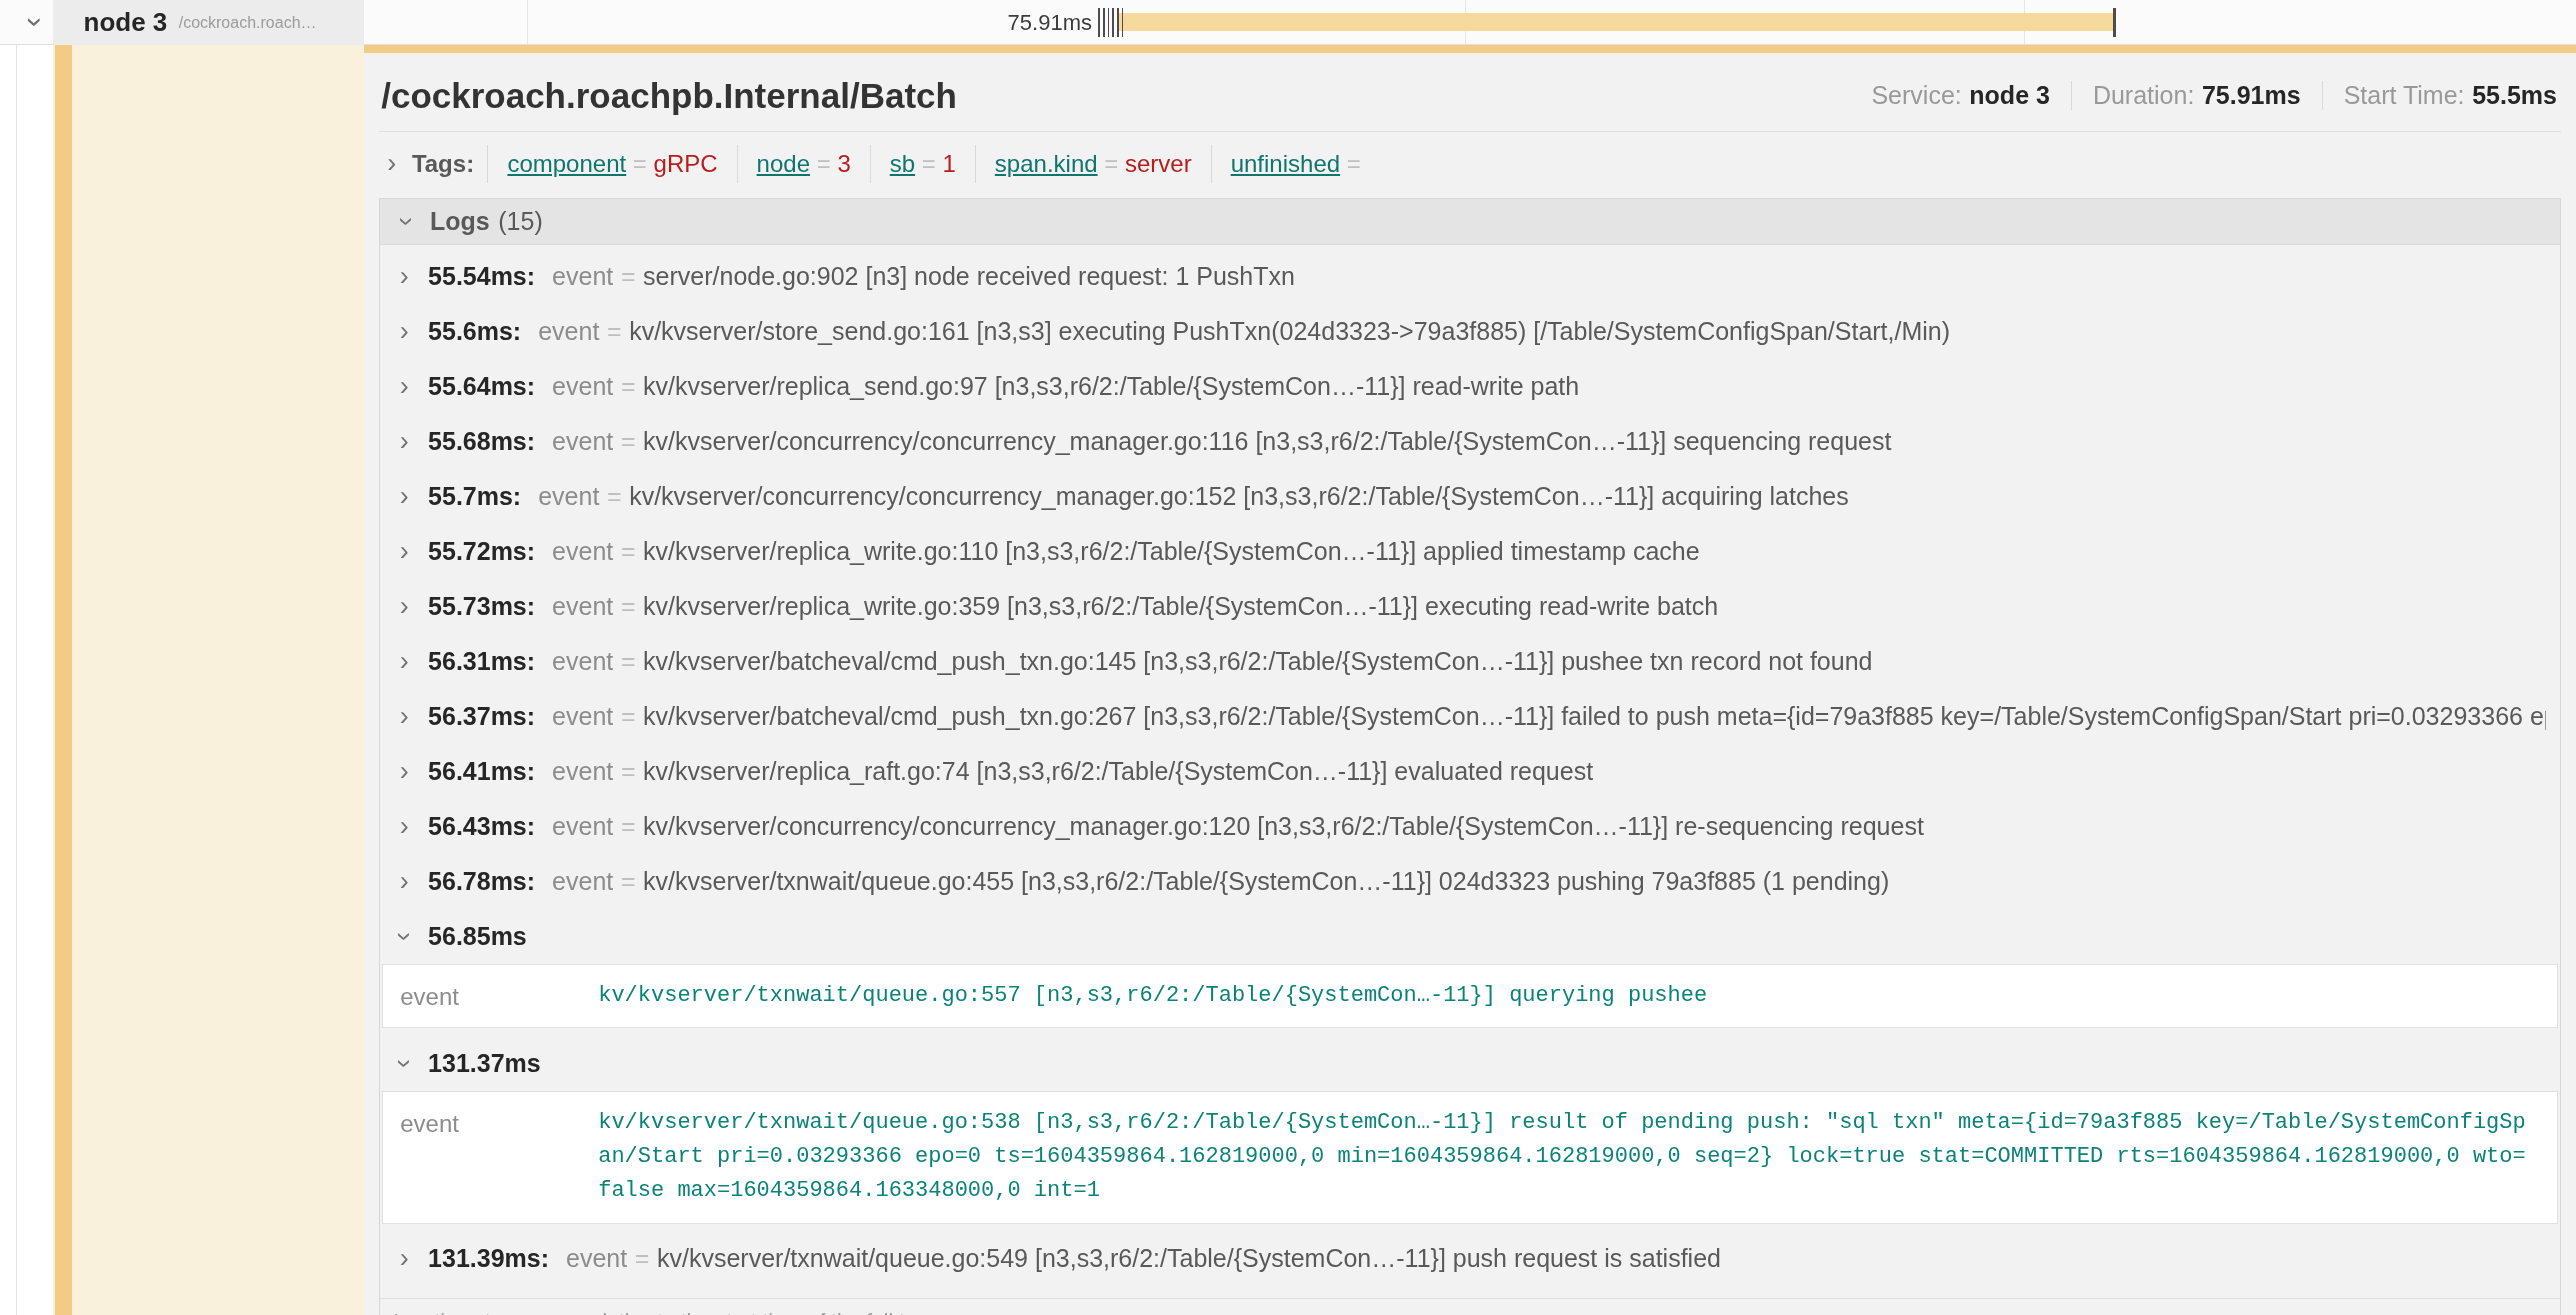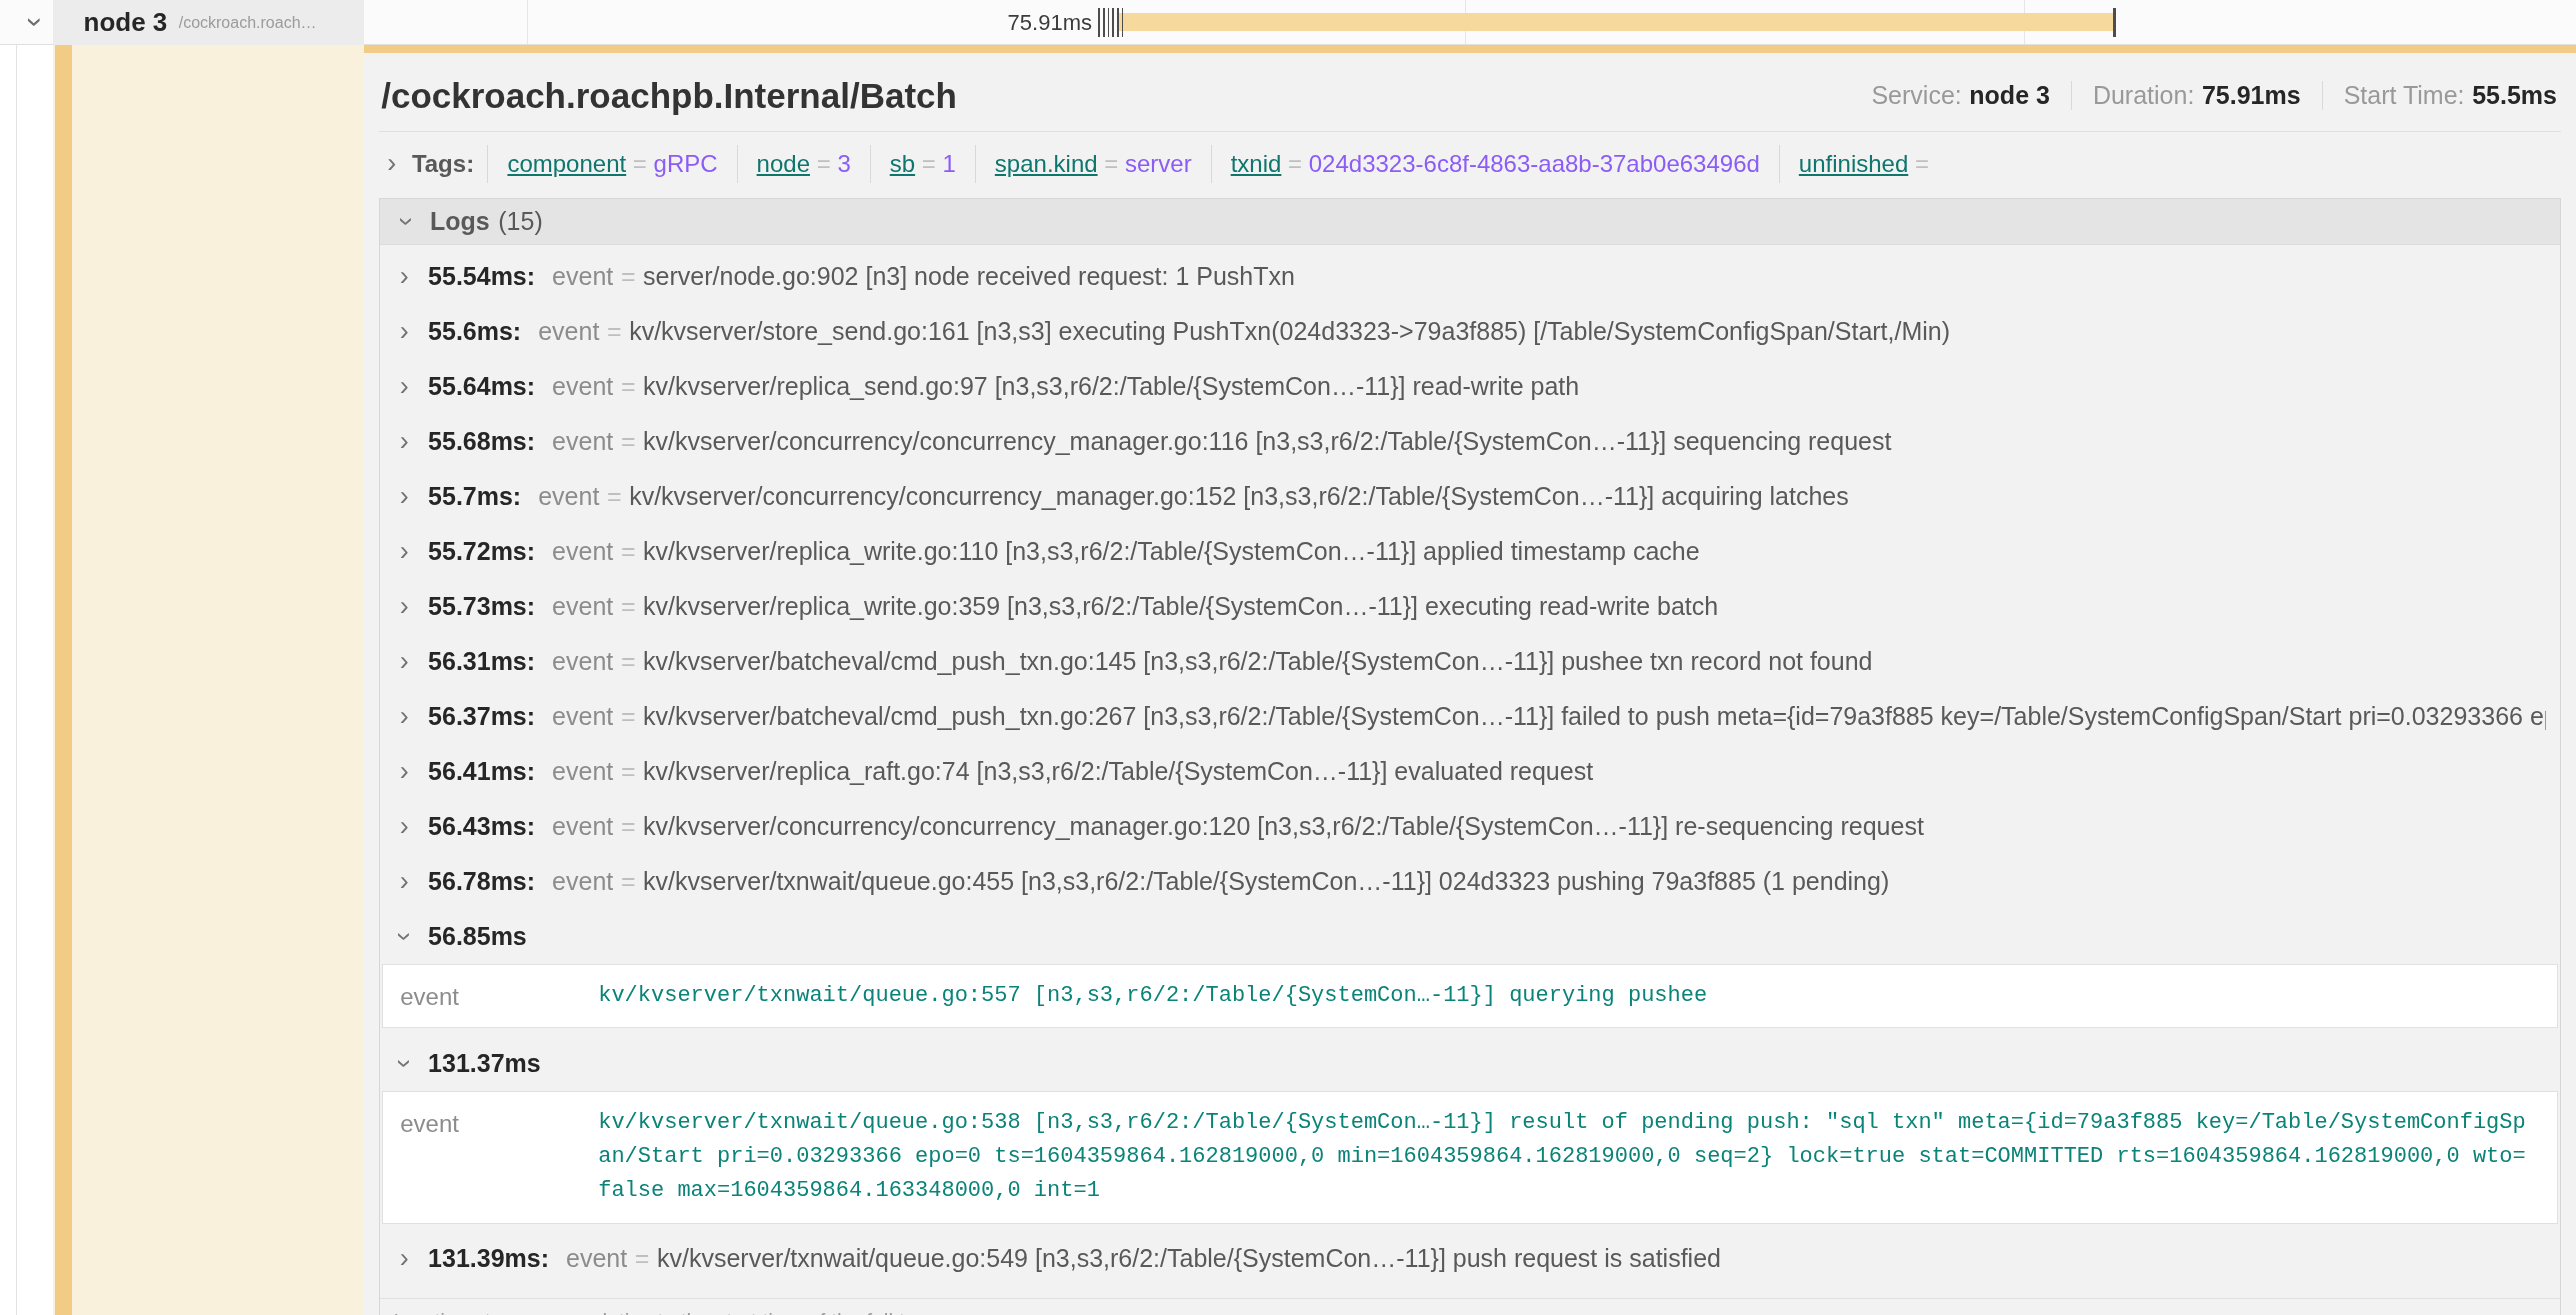--- a/index.html
+++ b/index.html
@@ -49,21 +49,21 @@
   .meta-item:first-child { border-left:none; }
   .meta-item:last-child { padding-right:1.9px; }
   .meta-value { color:#262626; font-weight:bold; margin-left:7.6px; }
 
   .tags-row { display:flex; align-items:center; margin-top:13.3px; height:44px;
               font-size:24px; cursor:pointer; }
   .tags-chev { color:#737373; font-size:27px; width:25px; text-align:center; margin-right:7.6px; }
   .tags-label { font-weight:bold; color:#595959; margin-right:13.3px; }
   .tag-item { padding:4.8px 19px; border-left:1px solid #d9d9d9; white-space:nowrap; }
   .tag-item:first-of-type { border-left:none; }
-  .tk { color:#0f766e;text-decoration:underline; } .teq { color:#bfbfbf; padding:0 6.7px; } .tv { color:#8b5cf6; }
+  .tk { color:#0f766e;text-decoration:underline; } .teq { color:#bfbfbf; padding:0 6.7px; } .tv { color:#b91c1c; }
 
   .logs-box { margin-top:15.3px; border:1px solid #d6d6d6; background:#f2f2f2; }
   .logs-header { height:46px; display:flex; align-items:center; background:#e4e4e4;
                  border-bottom:1px solid #dcdcdc; padding:0 13.3px; font-size:25px;
                  color:#595959; cursor:pointer; }
   .logs-chev { color:#737373; font-size:27px; width:25px; text-align:center;
                margin-right:11.4px; transform:rotate(90deg); }
   .logs-title { font-weight:bold; margin-right:8.6px;text-align:right; }
 
   .log-rows { padding:3.8px 0 0; }
@@ -129,21 +129,20 @@
       </div>
     </div>
 
     <div class="tags-row">
       <span class="tags-chev">›</span>
       <span class="tags-label">Tags:</span>
       <span class="tag-item"><span class="tk">component</span><span class="teq">=</span><span class="tv">gRPC</span></span>
       <span class="tag-item"><span class="tk">node</span><span class="teq">=</span><span class="tv">3</span></span>
       <span class="tag-item"><span class="tk">sb</span><span class="teq">=</span><span class="tv">1</span></span>
       <span class="tag-item"><span class="tk">span.kind</span><span class="teq">=</span><span class="tv">server</span></span>
-      <span class="tag-item"><span class="tk">txnid</span><span class="teq">=</span><span class="tv">024d3323-6c8f-4863-aa8b-37ab0e63496d</span></span>
       <span class="tag-item"><span class="tk">unfinished</span><span class="teq">=</span><span class="tv"></span></span>
     </div>
 
     <div class="logs-box">
       <div class="logs-header">
         <span class="logs-chev">›</span>
         <span class="logs-title">Logs</span>
         <span>(15)</span>
       </div>
 

